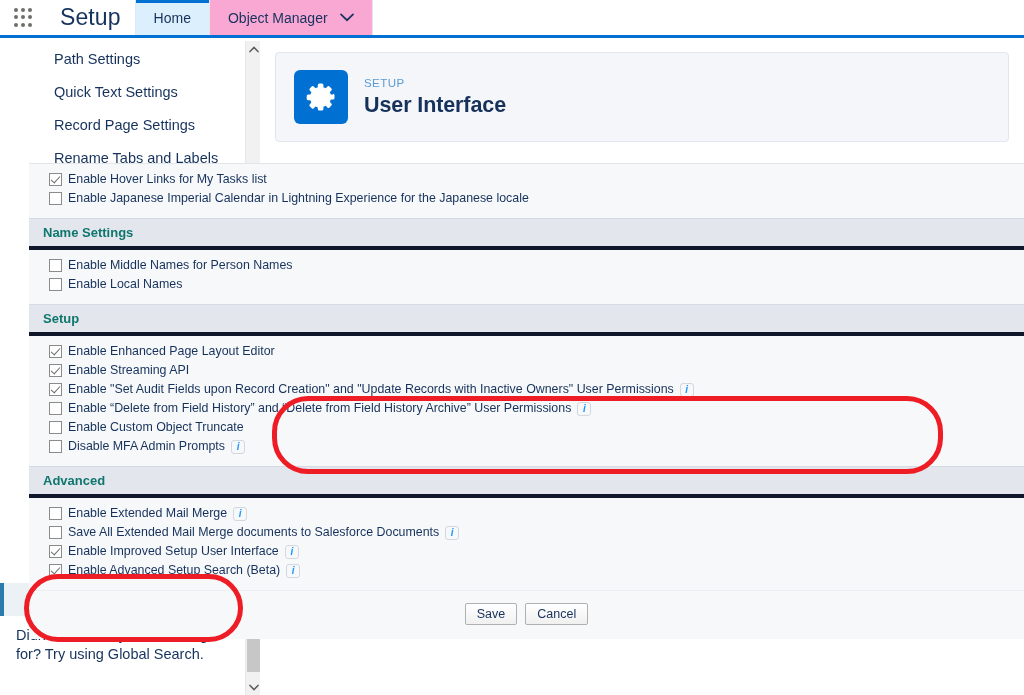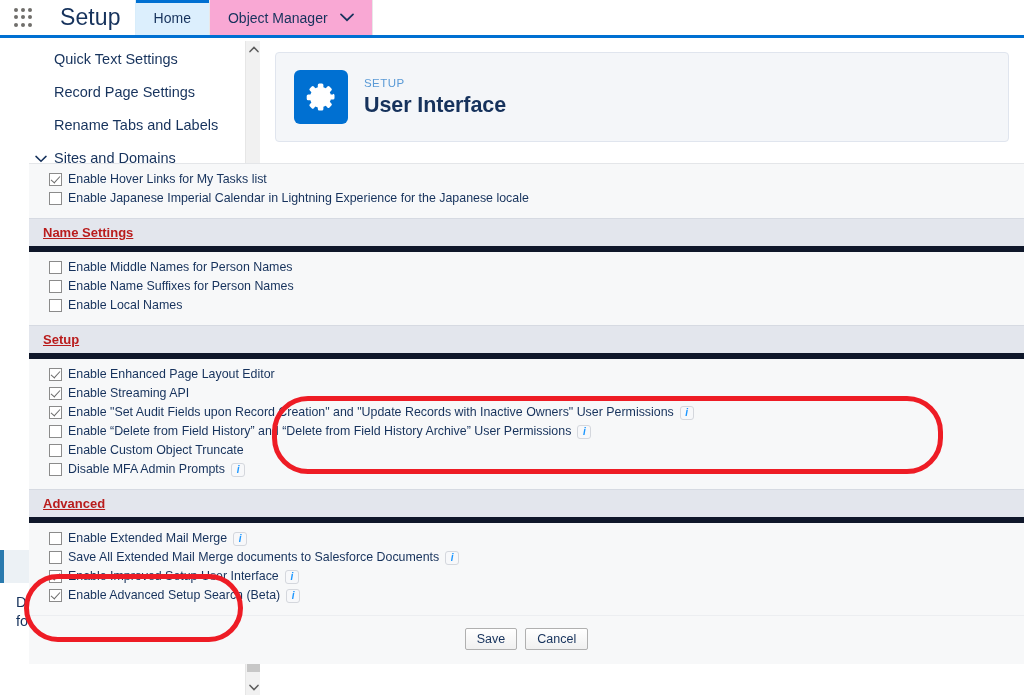--- a/index.html
+++ b/index.html
@@ -185,24 +185,23 @@
     width: 14px; height: 14px; margin-left: 6px;
     border: 1px solid #d4d7dd; border-radius: 3px;
     background: #f7f8fa;
     font-size: 10px; font-weight: 700; font-style: italic;
     color: #1b96ff; line-height: 1; cursor: pointer;
     flex: 0 0 14px;
   }
   .section-hd {
     background: #e3e6ed;
     padding: 6px 0 6px 14px;
-    font-size: 13px; font-weight: 700; color: #b91c1c;
+    font-size: 13px; font-weight: 700; color: #0f766e;
     border-top: 1px solid #d6dae2;
-    border-bottom: 6px solid #0f172a;
-    text-decoration: underline;
+    border-bottom: 4px solid #0f172a;
   }
   .actions-bar {
     background: #f7f8f9;
     padding: 12px 0 14px 0;
     display: flex; align-items: center; justify-content: center;
     border-top: 1px solid #eceef1;
   }
   .btn {
     font-family: "Liberation Sans", sans-serif;
     font-size: 12.5px; color: #16325c;
@@ -256,20 +255,23 @@
               <path d="M1 1.4 L7 7.2 L13 1.4" fill="none" stroke="#16325c" stroke-width="1.7" stroke-linecap="round"></path>
             </svg>
         </span>
       </div>
     </div>
   </div>
 
   <div class="sidebar">
     <div class="nav-list">
         <div class="nav-item lvl1">
+          <span class="nav-label">Path Settings</span>
+        </div>
+        <div class="nav-item lvl1">
           <span class="nav-label">Quick Text Settings</span>
         </div>
         <div class="nav-item lvl1">
           <span class="nav-label">Record Page Settings</span>
         </div>
         <div class="nav-item lvl1">
           <span class="nav-label">Rename Tabs and Labels</span>
         </div>
         <div class="nav-item lvl1-twist">
           <span class="twisty">
@@ -366,24 +368,20 @@
           </div>
         </div>
         <div class="section-hd">Name Settings</div>
         <div class="opt-block">
           <div class="opt-row">
             <span class="cb"></span>
             <span class="opt-label">Enable Middle Names for Person Names</span>
           </div>
           <div class="opt-row">
             <span class="cb"></span>
-            <span class="opt-label">Enable Name Suffixes for Person Names</span>
-          </div>
-          <div class="opt-row">
-            <span class="cb"></span>
             <span class="opt-label">Enable Local Names</span>
           </div>
         </div>
         <div class="section-hd">Setup</div>
         <div class="opt-block">
           <div class="opt-row">
             <span class="cb checked"></span>
             <span class="opt-label">Enable Enhanced Page Layout Editor</span>
           </div>
           <div class="opt-row">

